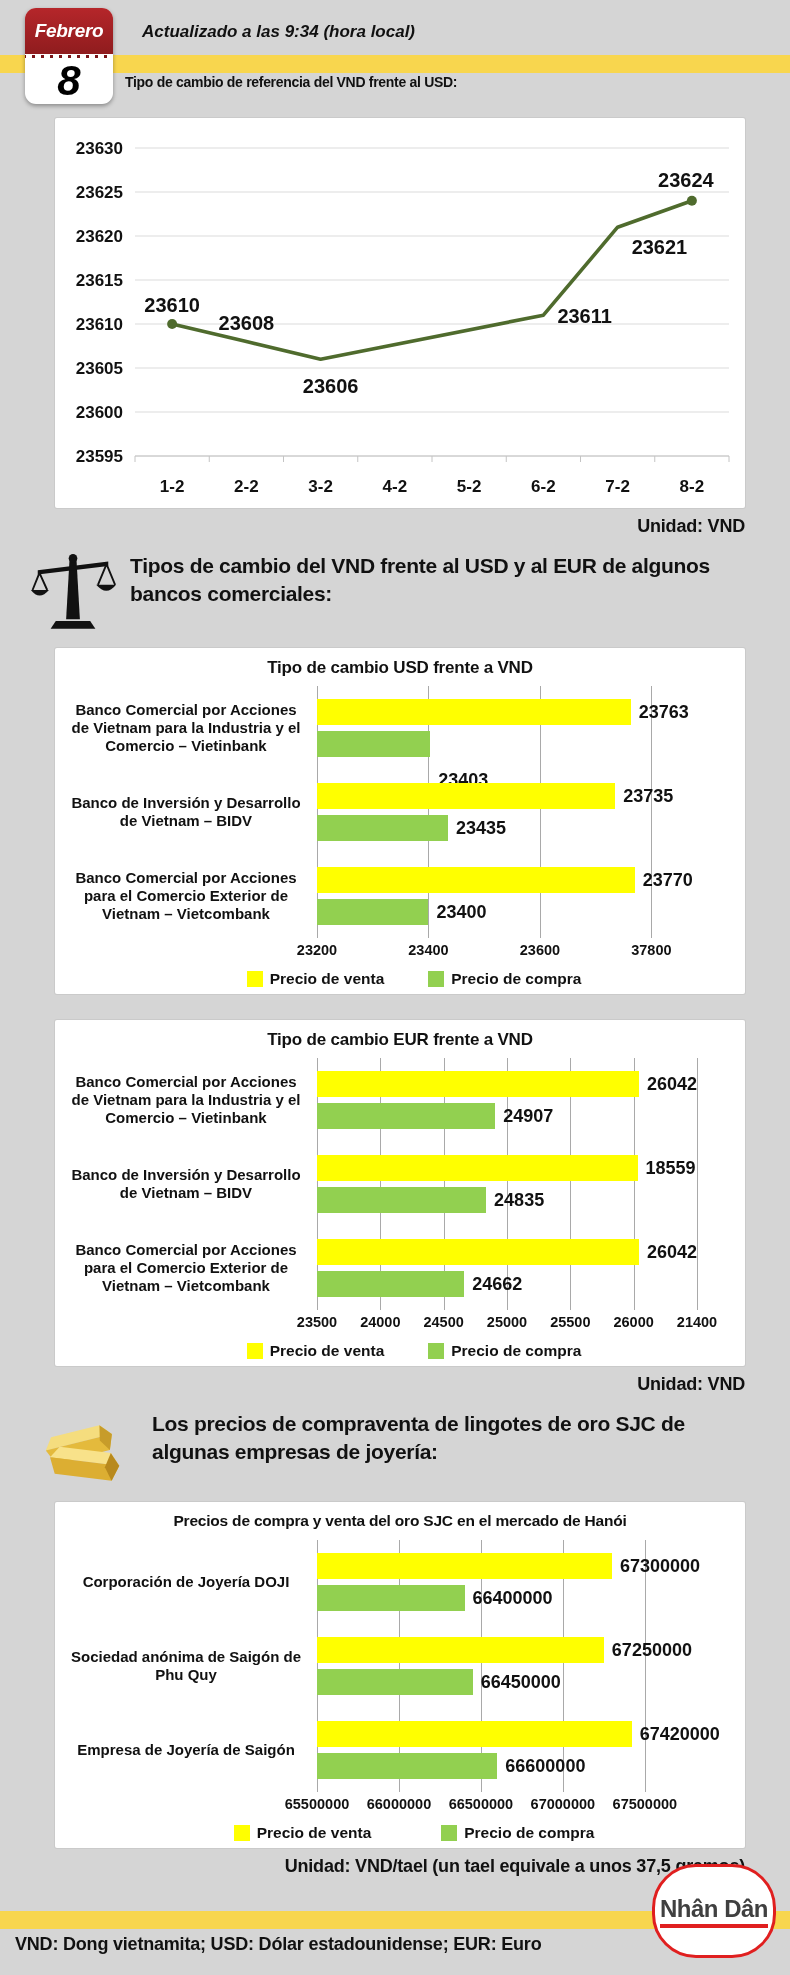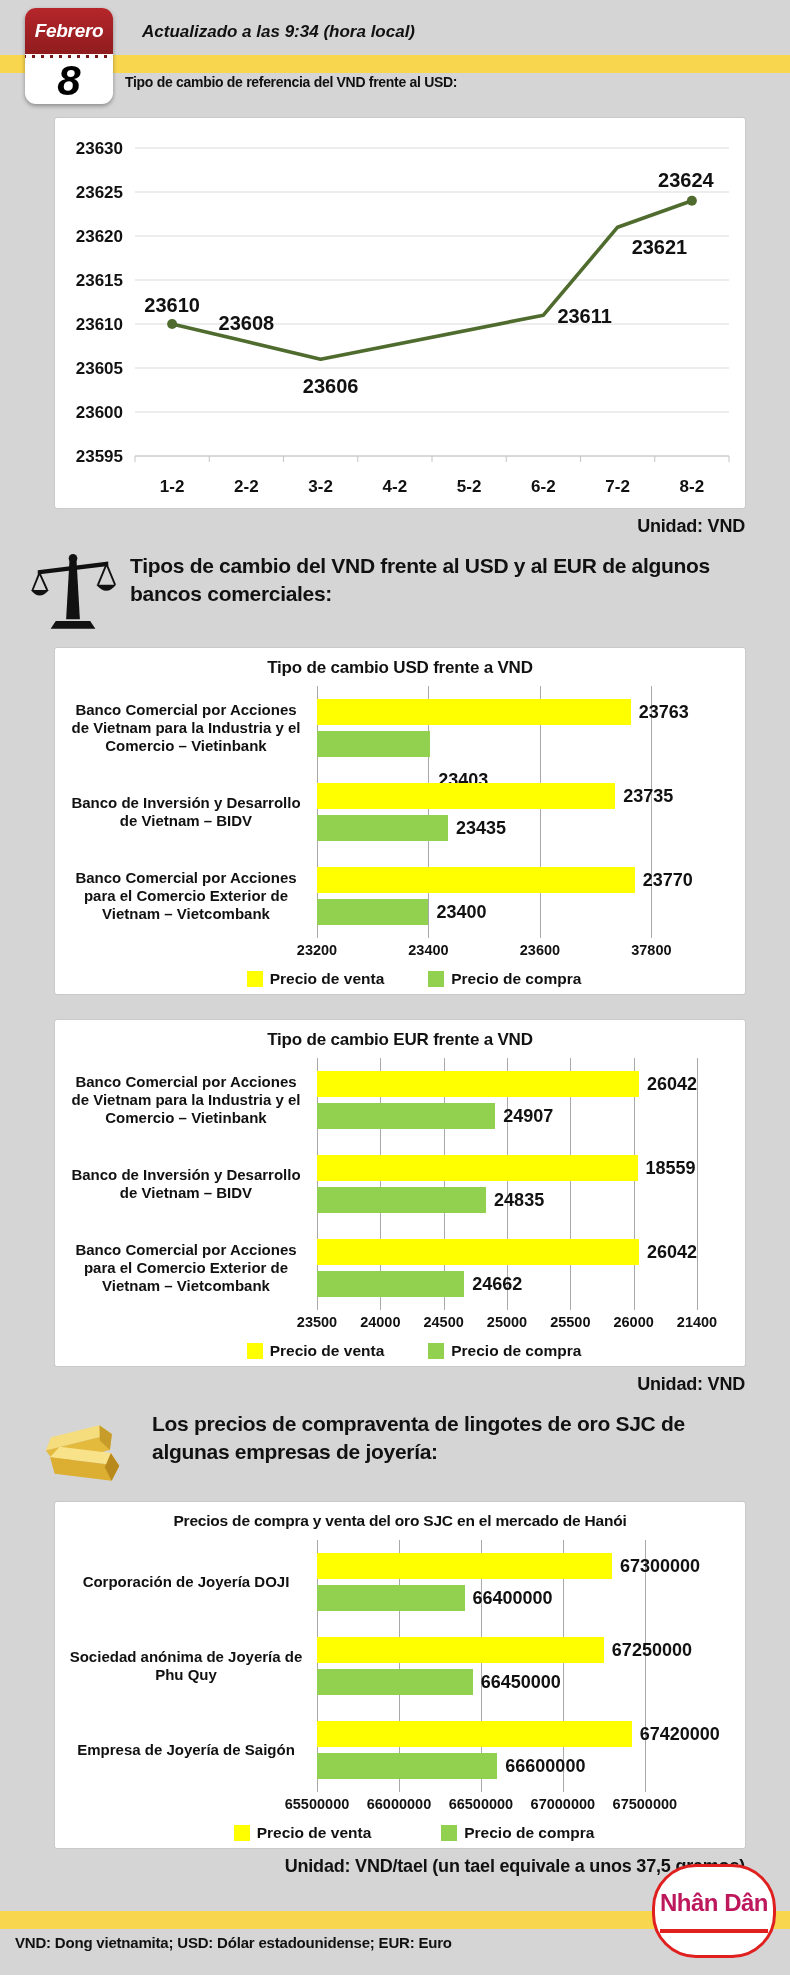--- a/index.html
+++ b/index.html
@@ -61,29 +61,29 @@
   .val{position:absolute;top:50%;transform:translateY(-50%);font-weight:bold;font-size:18px;white-space:nowrap;}
   .axis{position:relative;height:20px;margin-top:4px;}
   .tick{position:absolute;transform:translateX(-50%);font-weight:bold;font-size:14.5px;white-space:nowrap;}
   .legend{display:flex;gap:44px;margin:8px 0 0 28px;align-items:center;justify-content:center;}
   .leg{display:flex;align-items:center;gap:7px;font-weight:bold;font-size:15.5px;}
   .sw{width:16px;height:16px;display:inline-block;}
   
   .tael-row{width:690px;margin-left:55px;text-align:right;font-weight:bold;font-size:18px;margin-top:8px;height:22px;letter-spacing:-.2px;}
   .footer{position:relative;height:103px;margin-top:0;}
   .footer .stripe{top:33px;}
-  .abbrev{position:absolute;left:15px;top:56px;font-weight:bold;font-size:15px;letter-spacing:-.2px;}
+  .abbrev{position:absolute;left:15px;top:56px;font-weight:bold;font-size:18px;letter-spacing:-.2px;}
   .logo{
     position:absolute;right:14px;top:-14px;width:118px;height:88px;
     background:#fff;border:3px solid #e01f1f;border-radius:44px;
     display:flex;align-items:center;justify-content:center;z-index:3;
   }
   .logo span{
-    color:#be185d;font-weight:bold;font-size:24px;letter-spacing:-.5px;
-    border-bottom:4px solid #e01f1f;padding-bottom:12px;
+    color:#404040;font-weight:bold;font-size:24px;letter-spacing:-.5px;
+    border-bottom:4px solid #e01f1f;padding-bottom:1px;
   }
   svg text{font-family:"Liberation Sans",sans-serif;fill:#111;}
 </style>
 </head>
 <body>
 
 <div class="page">
 
   <div class="header">
     <div class="stripe"></div>
@@ -318,21 +318,21 @@
       </svg>
     </div>
     <div class="sec-title" style="width:600px;">Los precios de compraventa de lingotes de oro SJC de algunas empresas de joyería:</div>
   </div>
 
   <div class="panel panel-bars gold">
     <div class="chart-title small">Precios de compra y venta del oro SJC en el mercado de Hanói</div>
     <div class="bar-chart">
         <div class="cats">
           <div class="cat">Corporación de Joyería DOJI</div>
-          <div class="cat">Sociedad anónima de Joyería de Phu Quy</div>
+          <div class="cat">Sociedad anónima de Saigón de Phu Quy</div>
           <div class="cat">Empresa de Joyería de Saigón</div>
         </div>
         <div class="plotwrap">
           <div class="plot">
             <div class="grid" style="left: 0%;"></div>
             <div class="grid" style="left: 19.6078%;"></div>
             <div class="grid" style="left: 39.2157%;"></div>
             <div class="grid" style="left: 58.8235%;"></div>
             <div class="grid" style="left: 78.4314%;"></div>
             <div class="group">

